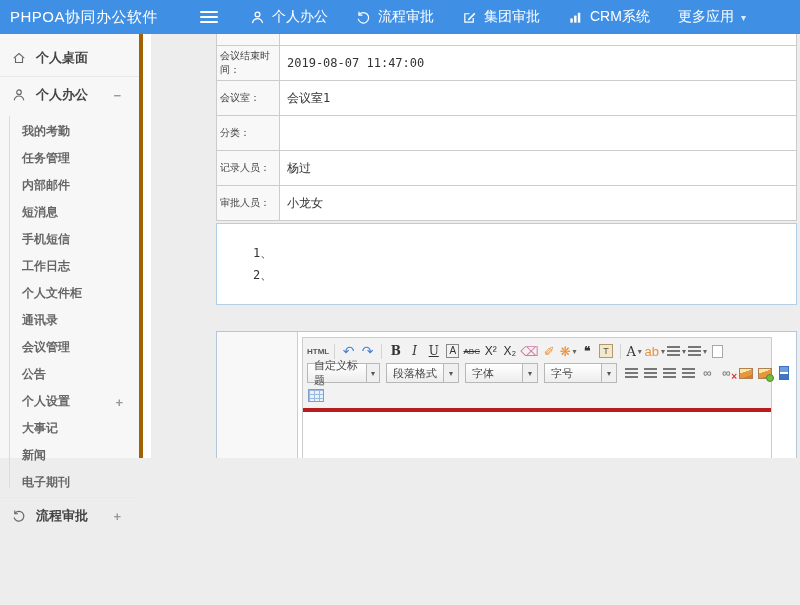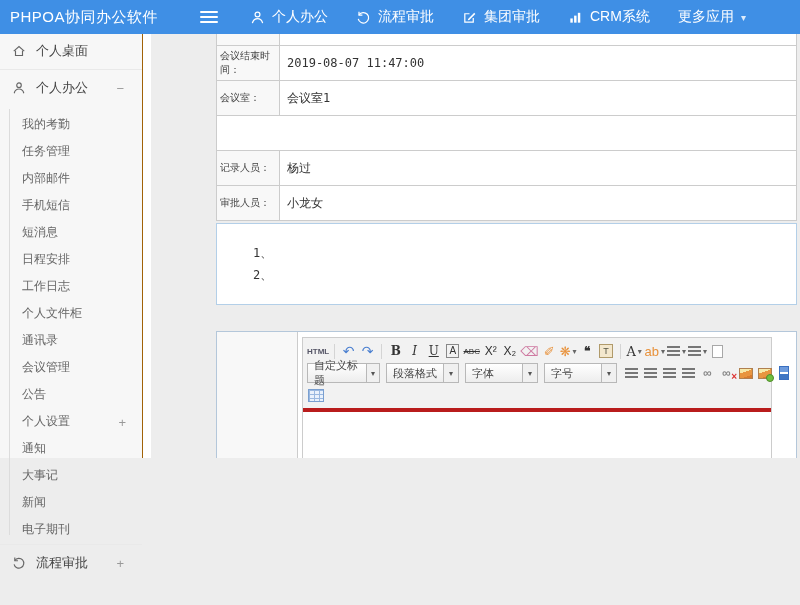--- a/index.html
+++ b/index.html
@@ -14,22 +14,22 @@
   .hamburger { width:18px; height:12px; display:flex; flex-direction:column;
     justify-content:space-between; margin:0 18px 0 12px; cursor:pointer; }
   .hamburger i { display:block; height:2px; background:#fff; border-radius:1px; }
   .nav { display:flex; align-items:center; }
   .nav-item { display:flex; align-items:center; margin:0 14px; font-size:14px; cursor:pointer; }
   .nav-item svg { margin-right:7px; }
   .nav-caret { font-size:10px; margin-left:7px; color:#dcebfb; }
 
   
   .frame { position:absolute; top:34px; left:0; right:0; bottom:0; display:flex; }
-  .sidebar { width:143px; background:#f7f7f7; border-right:1px solid #a16207;
-    padding-top:2px; flex:none; }
+  .sidebar { width:143px; background:#f7f7f7; border-right:4px solid #a16207;
+    padding-top:9px; flex:none;font-weight:bold; }
   .gutter { width:8px; background:#fff; flex:none; }
   .main { flex:1; background:#ededed; overflow:hidden; }
 
   
   .side-top { height:30px; display:flex; align-items:center; padding-left:12px;
     font-size:13px; color:#444; cursor:pointer; }
   .side-top .s-ico { width:16px; margin-right:8px; display:flex; align-items:center; }
   .side-divider { height:1px; background:#e9e9e9; margin:3px 0; }
   .toggle { margin-left:auto; margin-right:18px; color:#999; font-size:13px; }
   .sub-list { position:relative; padding:3px 0 3px 0; }
@@ -201,33 +201,29 @@
             <span>任务管理</span>
             <span class="toggle"></span>
           </div>
 
           <div class="sub-item">
             <span>内部邮件</span>
             <span class="toggle"></span>
           </div>
 
           <div class="sub-item">
+            <span>短消息</span>
+            <span class="toggle"></span>
+          </div>
+
+          <div class="sub-item">
             <span>手机短信</span>
             <span class="toggle"></span>
           </div>
 
-          <div class="sub-item">
-            <span>短消息</span>
-            <span class="toggle"></span>
-          </div>
-
-          <div class="sub-item">
-            <span>日程安排</span>
-            <span class="toggle"></span>
-          </div>
 
           <div class="sub-item">
             <span>工作日志</span>
             <span class="toggle"></span>
           </div>
 
 
           <div class="sub-item">
             <span>个人文件柜</span>
             <span class="toggle"></span>
@@ -246,24 +242,20 @@
           <div class="sub-item">
             <span>公告</span>
             <span class="toggle"></span>
           </div>
 
           <div class="sub-item">
             <span>个人设置</span>
             <span class="toggle">+</span>
           </div>
 
-          <div class="sub-item">
-            <span>通知</span>
-            <span class="toggle"></span>
-          </div>
 
           <div class="sub-item">
             <span>大事记</span>
             <span class="toggle"></span>
           </div>
 
           <div class="sub-item">
             <span>新闻</span>
             <span class="toggle"></span>
           </div>
@@ -302,20 +294,21 @@
                 <div class="m-label">会议结束时间：</div>
                 <div class="m-value">2019-08-07 11:47:00</div>
               </div>
 
               <div class="m-row">
                 <div class="m-label">会议室：</div>
                 <div class="m-value">会议室1</div>
               </div>
 
               <div class="m-row">
+                <div class="m-label">分类：</div>
                 <div class="m-value"></div>
               </div>
 
               <div class="m-row">
                 <div class="m-label">记录人员：</div>
                 <div class="m-value">杨过</div>
               </div>
 
               <div class="m-row">
                 <div class="m-label">审批人员：</div>

